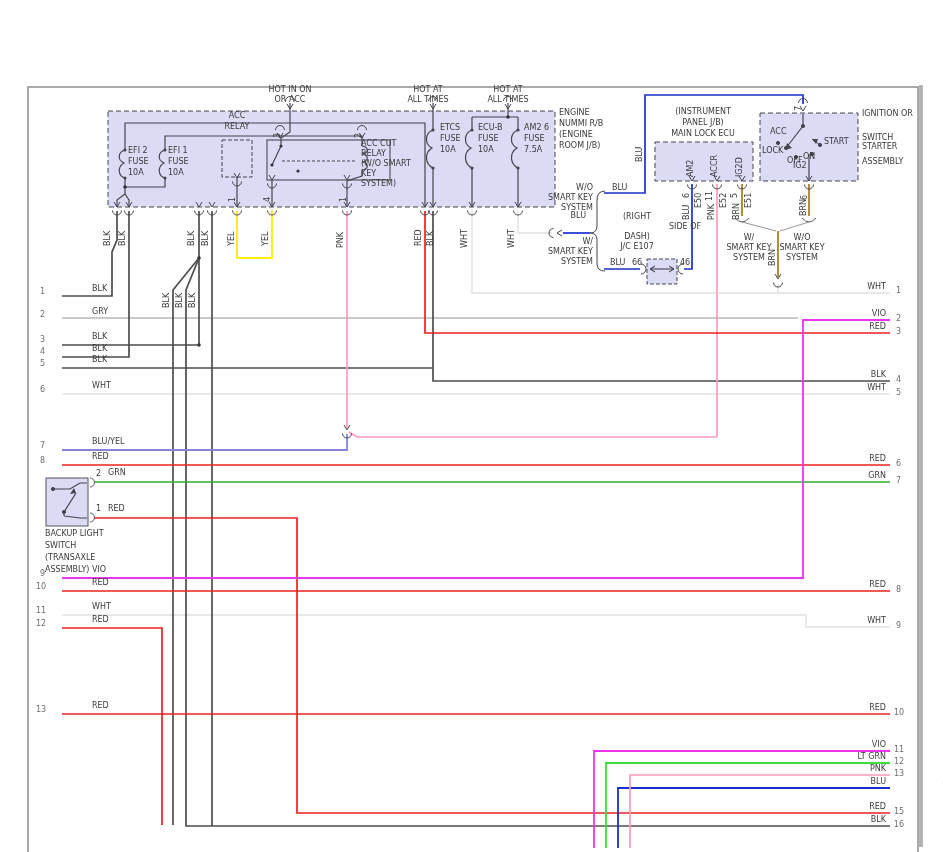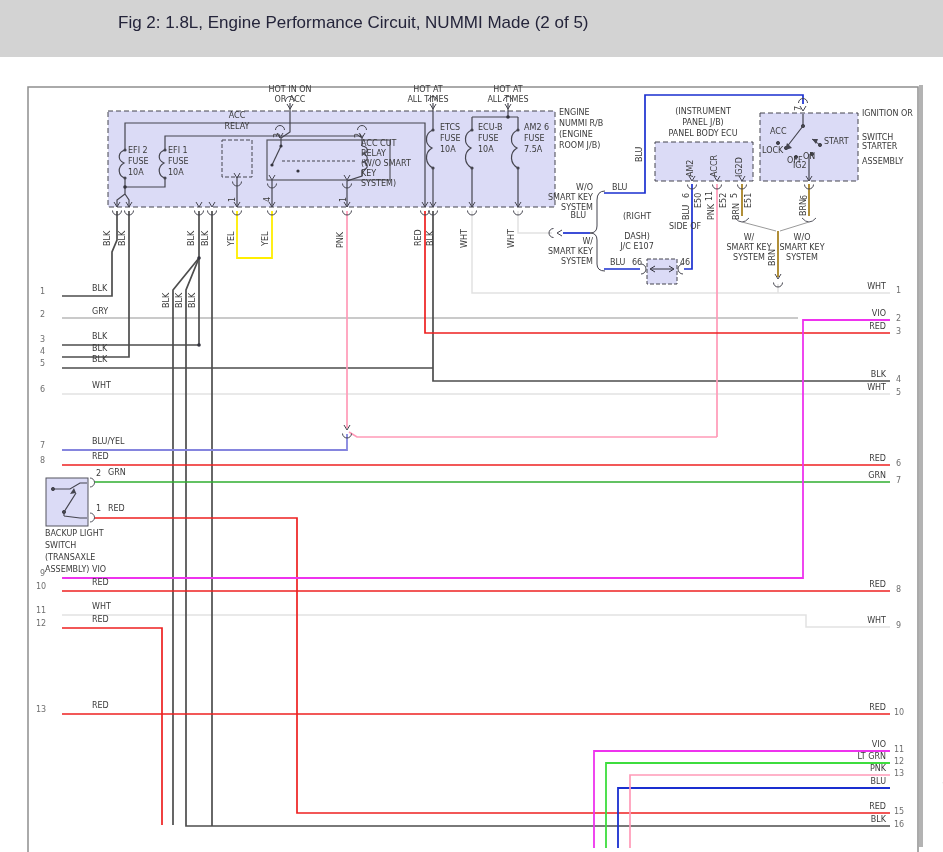--- a/index.html
+++ b/index.html
@@ -13,23 +13,20 @@
   .c{transform:translateX(-50%);}
   .r{transform:translateX(-100%);}
   .v{transform-origin:0 0;transform:rotate(-90deg);}
   .n{color:#6e6e6e;}
   #scrollbar{position:absolute;left:919px;top:85px;width:4px;height:762px;background:#b3b3b3;}
 </style>
 </head>
 <body>
 
 <div id="stage">
-  <div id="titlebar">
-    <div id="title">Fig 2: 1.8L, Engine Performance Circuit, NUMMI Made (2 of 5)</div>
-  </div>
 
   <svg id="diagram-svg" width="943" height="852" viewBox="0 0 943 852">
     <defs>
       <g id="cd" stroke="#45454f" stroke-width="1" fill="none">
         <path d="M-3,-6 L0,-1 L3,-6"></path>
           <path d="M-4.5,2.5 A4.5,4.5 0 0 0 4.5,2.5"></path>
       </g>
       <g id="ct" stroke="#45454f" stroke-width="1" fill="none">
         <path d="M-3,-7 L0,-2 L3,-7"></path>
           <path d="M-4.5,-10 A4.5,4.5 0 0 1 4.5,-10"></path>
@@ -231,21 +228,21 @@
       <span class="lbl" style="left: 478px; top: 146px;">10A</span>
       <span class="lbl" style="left: 524px; top: 124px;">AM2 6</span>
       <span class="lbl" style="left: 524px; top: 135px;">FUSE</span>
       <span class="lbl" style="left: 524px; top: 146px;">7.5A</span>
       <span class="lbl" style="left: 559px; top: 109px;">ENGINE</span>
       <span class="lbl" style="left: 559px; top: 120px;">NUMMI R/B</span>
       <span class="lbl" style="left: 559px; top: 131px;">(ENGINE</span>
       <span class="lbl" style="left: 559px; top: 142px;">ROOM J/B)</span>
       <span class="lbl c" style="left: 703px; top: 108px;">(INSTRUMENT</span>
       <span class="lbl c" style="left: 703px; top: 119px;">PANEL J/B)</span>
-      <span class="lbl c" style="left: 703px; top: 130px;">PANEL BODY ECU</span>
+      <span class="lbl c" style="left: 703px; top: 130px;">MAIN LOCK ECU</span>
       <span class="lbl" style="left: 862px; top: 110px;">IGNITION OR</span>
       <span class="lbl" style="left: 862px; top: 122px; margin-top: 21px;">STARTER</span>
       <span class="lbl" style="left: 862px; top: 134px;">SWITCH</span>
       <span class="lbl" style="left: 862px; top: 146px; margin-top: 12px;">ASSEMBLY</span>
       <span class="lbl" style="left: 770px; top: 128px;">ACC</span>
       <span class="lbl" style="left: 762px; top: 147px;">LOCK</span>
       <span class="lbl" style="left: 787px; top: 157px;">OFF</span>
       <span class="lbl" style="left: 803px; top: 153px;">ON</span>
       <span class="lbl" style="left: 824px; top: 138px;">START</span>
       <span class="lbl" style="left: 793px; top: 162px;">IG2</span>

